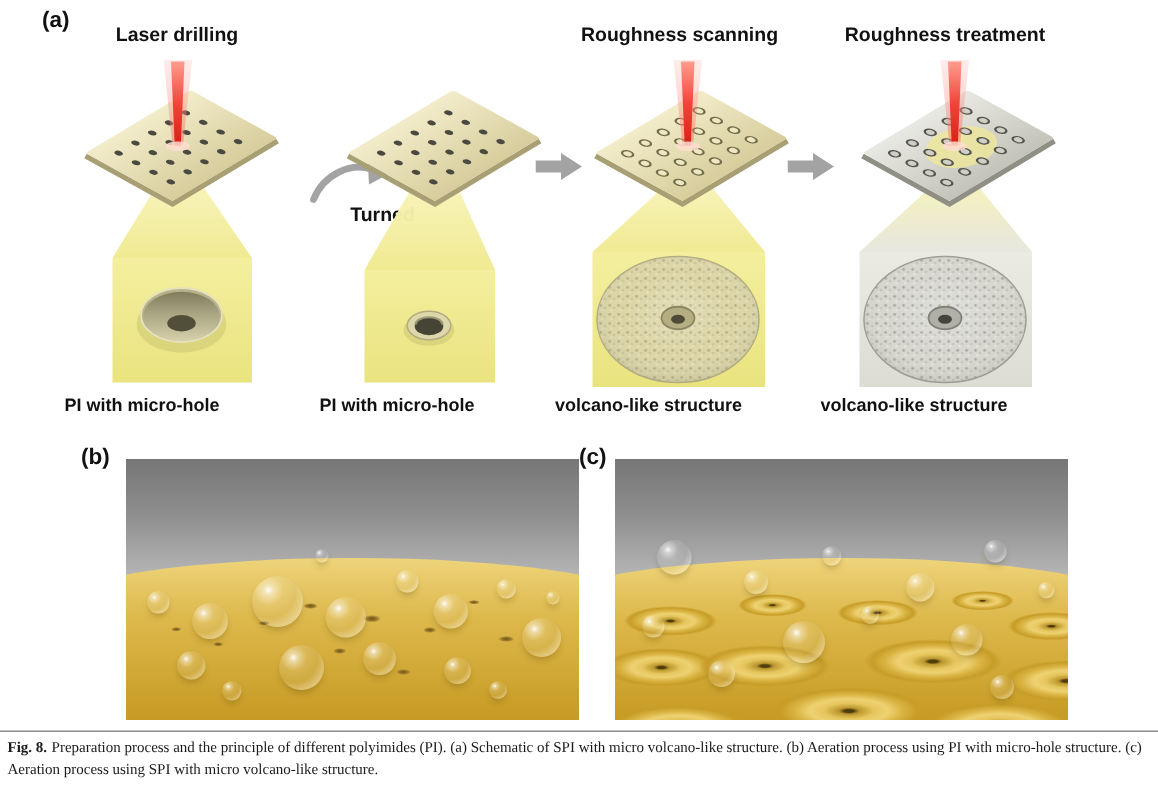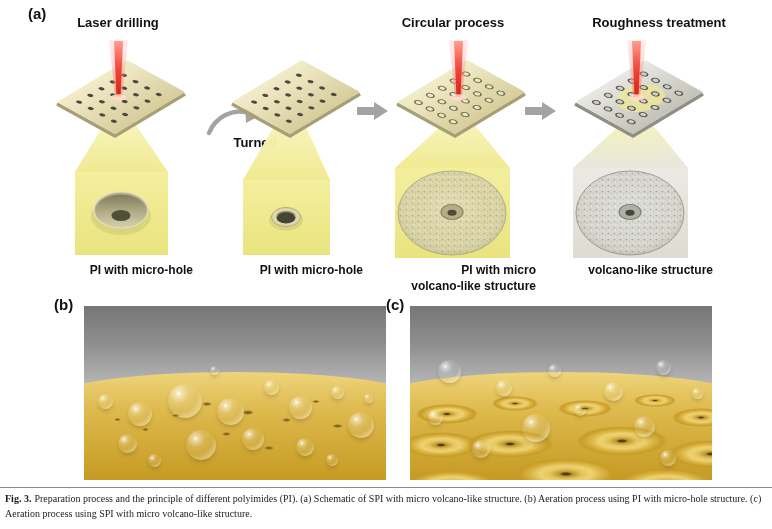--- a/index.html
+++ b/index.html
@@ -2,21 +2,21 @@
 <html><head>
 <meta charset="utf-8">
 <style>
   *{margin:0;padding:0;box-sizing:border-box}
   html,body{width:772px;height:529px;background:#fff}
   body{font-family:"Liberation Sans",sans-serif;color:#111}
   .fig{position:relative;width:772px;height:529px;background:#fff;overflow:hidden}
   .panel-letter{position:absolute;font-weight:bold;font-size:15px;color:#111}
   .step-title{position:absolute;font-weight:bold;font-size:13px;text-align:center;white-space:nowrap}
   .turned{position:absolute;font-weight:bold;font-size:13px;text-align:center}
-  .step-caption{position:absolute;font-weight:bold;font-size:12px;line-height:1.3;text-align:right}
+  .step-caption{position:absolute;font-weight:bold;font-size:12px;line-height:1.3;text-align:left}
   svg.stage,svg.arrow,svg.turn-arrow{position:absolute}
   .render{position:absolute;overflow:hidden;
     background:linear-gradient(to bottom,#767676 0%,#8f8f8f 22%,#b6b6b6 45%,#dadada 62%,#ececec 100%)}
   .ground{position:absolute;left:-14%;width:128%;top:38%;height:78%;
     border-radius:50% 50% 0 0/22% 22% 0 0;
     background:linear-gradient(to bottom,#eed47b 0%,#ddb84b 30%,#c89d27 75%,#b88e1c 100%)}
   .bubble{position:absolute;border-radius:50%;
     background:radial-gradient(circle at 32% 28%,rgba(255,255,255,.95) 0%,rgba(255,255,255,.5) 10%,rgba(255,255,255,.12) 30%,rgba(205,210,215,.08) 55%,rgba(255,255,255,.4) 80%,rgba(255,255,255,.85) 93%,rgba(170,175,185,.45) 100%);
     box-shadow:0 3px 4px -1px rgba(96,74,8,.3)}
   .dimple{position:absolute;border-radius:50%;
@@ -102,22 +102,22 @@
           <circle cx="48" cy="0" r="3.1"></circle>
           <circle cx="65" cy="0" r="3.1"></circle>
           <circle cx="82" cy="0" r="3.1"></circle>
       </g>
     </defs>
   </svg>
 
   <div class="panel-letter" style="left:28px;top:5px">(a)</div>
 
   <div class="step-title" style="left:40px;top:15px;width:156px">Laser drilling</div>
-  <div class="step-title" style="left:375px;top:15px;width:156px">Circular process</div>
-  <div class="step-title" style="left:574px;top:15px;width:170px">Roughness treatment</div>
+  <div class="step-title" style="left:375px;top:15px;width:156px">Roughness scanning</div>
+  <div class="step-title" style="left:545px;top:15px;width:170px">Roughness treatment</div>
 
   <svg class="stage" style="left:35px;top:40px" width="170" height="222" viewBox="0 0 170 222">
     <polygon points="68,86 96,78 133,132 40,132" fill="url(#gCone)"></polygon>
     <rect x="40" y="132" width="93" height="83" fill="url(#gInset)"></rect>
     <g>
       <ellipse cx="86" cy="176" rx="30" ry="19" fill="#c8c170" opacity="0.5"></ellipse>
       <ellipse cx="86" cy="170" rx="27" ry="18" fill="#b7b28a"></ellipse>
       <ellipse cx="86" cy="171" rx="25.5" ry="16.5" fill="url(#gFunnel)"></ellipse>
       <ellipse cx="86" cy="175.5" rx="9.5" ry="5.5" fill="#514e3a"></ellipse>
       <ellipse cx="86" cy="170" rx="27" ry="18" fill="none" stroke="#e6e1be" stroke-width="1.2"></ellipse>
@@ -227,21 +227,20 @@
     </g>
   </svg>
 
   <div class="step-caption" style="left:43px;top:263px;width:150px">
     <div>PI with micro-hole</div>
   </div>
   <div class="step-caption" style="left:213px;top:263px;width:150px">
     <div>PI with micro-hole</div>
   </div>
   <div class="step-caption" style="left:370px;top:263px;width:166px">
-    <div>PI with micro</div>
     <div>volcano-like structure</div>
   </div>
   <div class="step-caption" style="left:547px;top:263px;width:166px">
     <div>volcano-like structure</div>
   </div>
 
   <div class="panel-letter" style="left:54px;top:296px">(b)</div>
   <div class="render" style="left:84px;top:306px;width:302px;height:174px">
     <div class="ground"></div>
     <i class="dimple" style="left:118px;top:96px;width:10px;height:4px"></i>
@@ -295,15 +294,15 @@
     <i class="bubble" style="left:112px;top:108px;width:28px;height:28px"></i>
     <i class="bubble" style="left:18px;top:104px;width:15px;height:15px"></i>
     <i class="bubble" style="left:224px;top:110px;width:21px;height:21px"></i>
     <i class="bubble" style="left:282px;top:82px;width:11px;height:11px"></i>
     <i class="bubble" style="left:164px;top:98px;width:12px;height:12px"></i>
     <i class="bubble" style="left:62px;top:134px;width:18px;height:18px"></i>
     <i class="bubble" style="left:250px;top:144px;width:16px;height:16px"></i>
   </div>
 
   <div class="rule" style="top:487px"></div>
-  <p class="fig-caption" style="left:5px;top:492px;width:762px"><b>Fig. 3.</b><span>Preparation process and the principle of different polyimides (PI). (a) Schematic of SPI with micro volcano-like structure. (b) Aeration process using PI with micro-hole structure. (c) Aeration process using SPI with micro volcano-like structure.</span></p>
+  <p class="fig-caption" style="left:5px;top:492px;width:762px"><b>Fig. 8.</b><span>Preparation process and the principle of different polyimides (PI). (a) Schematic of SPI with micro volcano-like structure. (b) Aeration process using PI with micro-hole structure. (c) Aeration process using SPI with micro volcano-like structure.</span></p>
 
 </div>
 
 </body></html>

